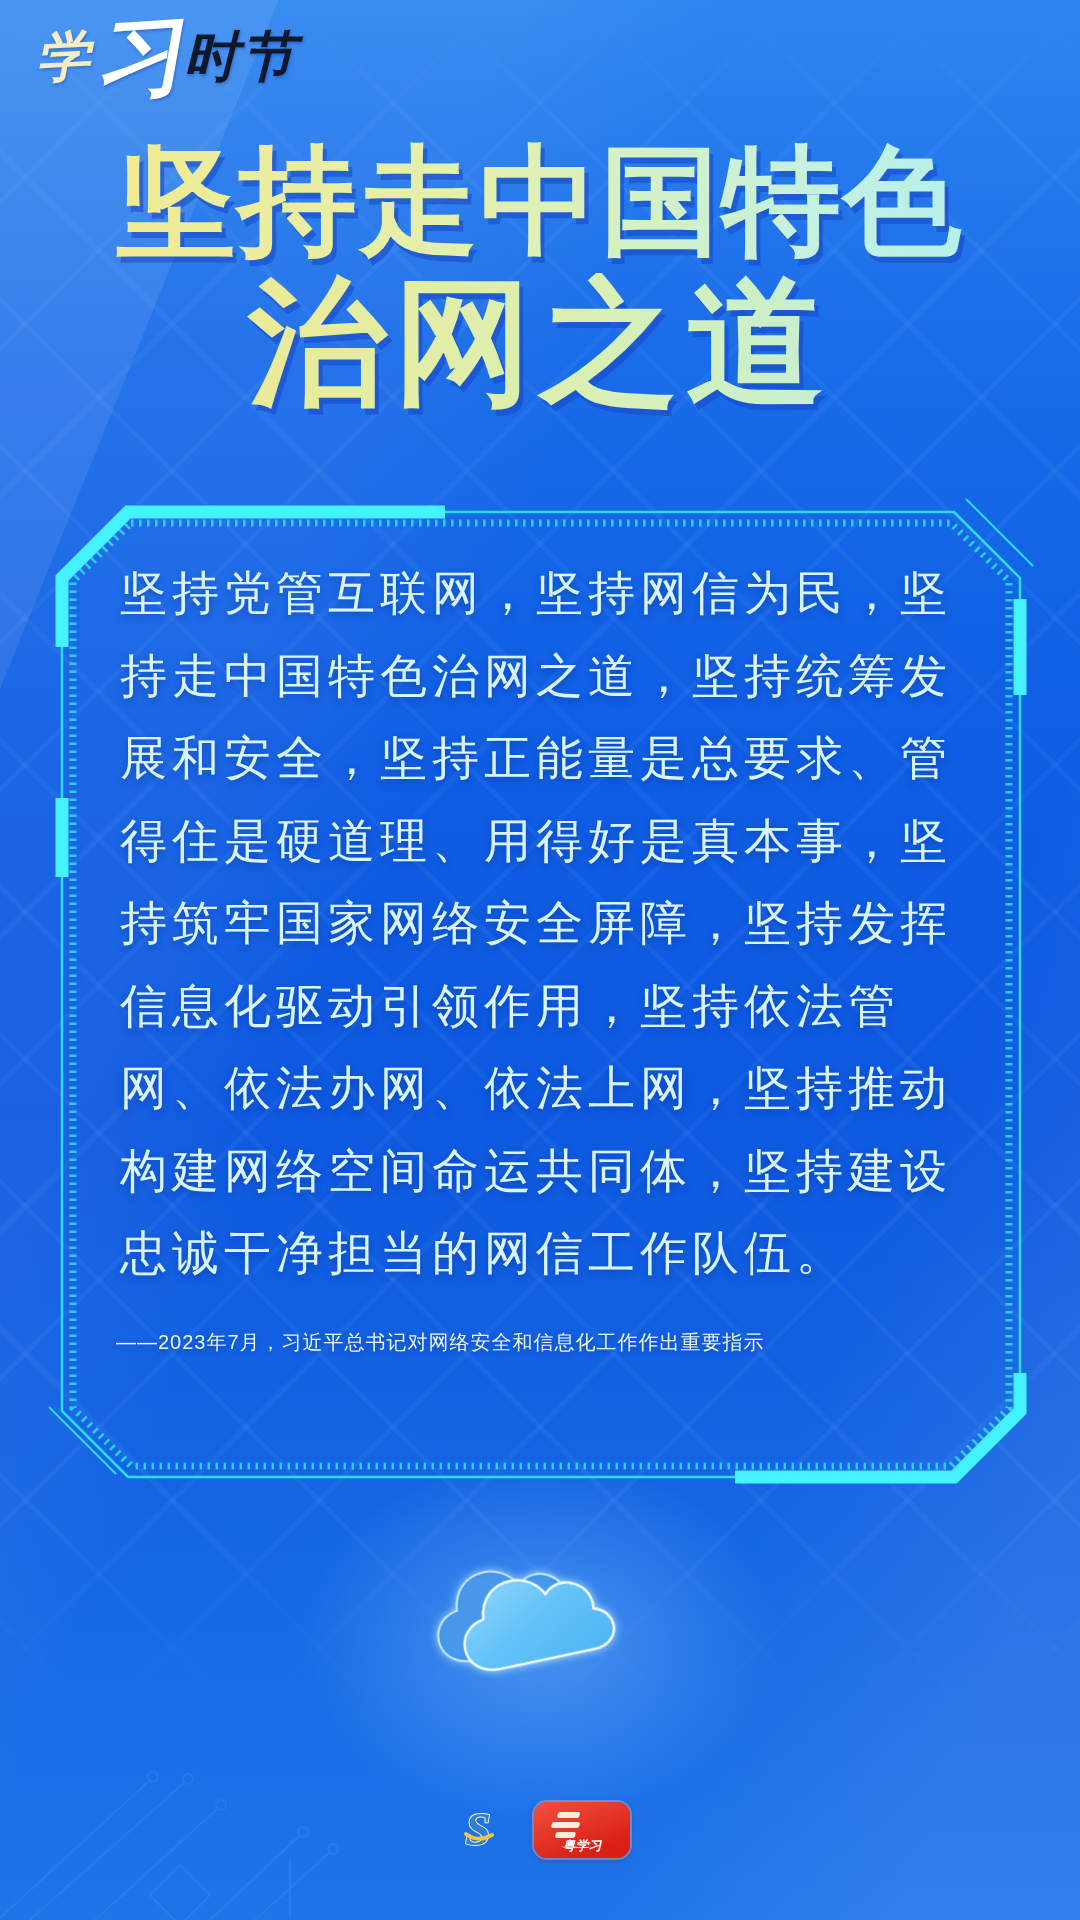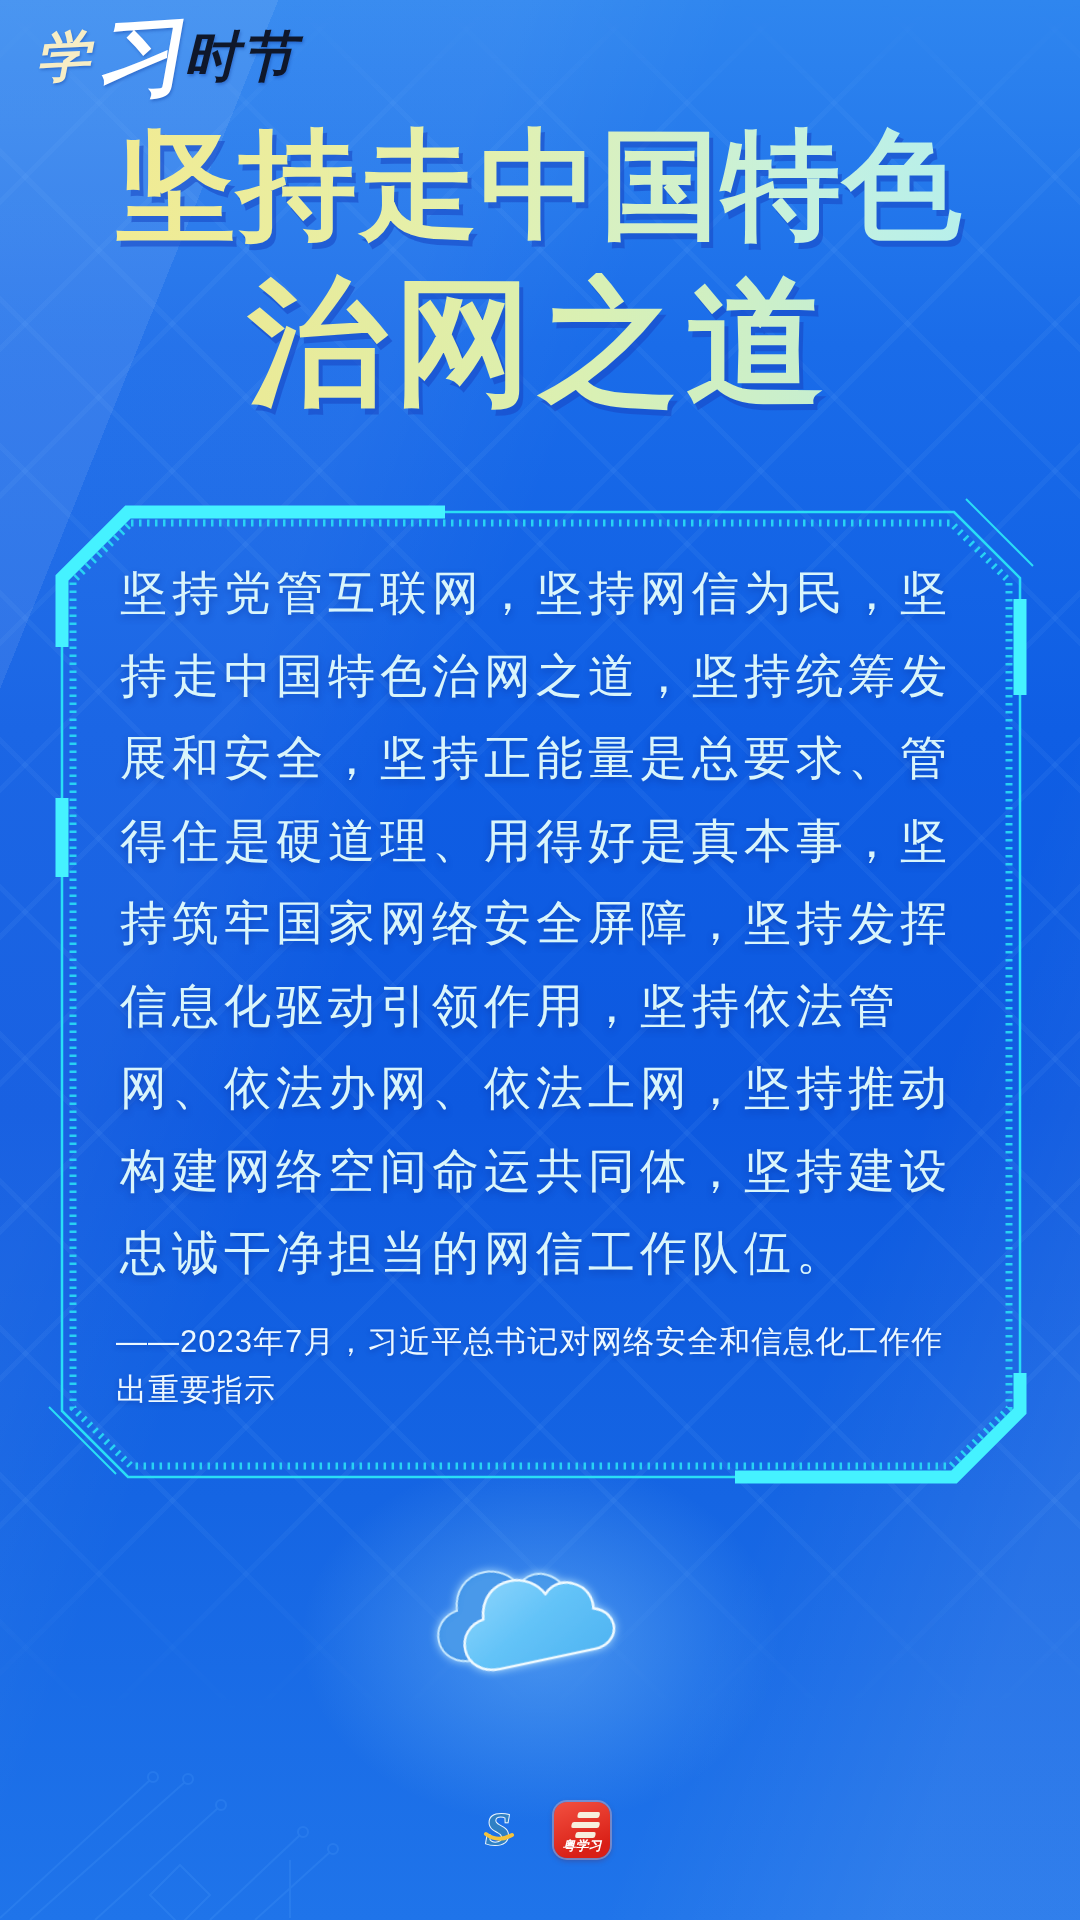--- a/index.html
+++ b/index.html
@@ -34,56 +34,58 @@
   .brand .xue{font-size:54px;color:#f6edc5;transform:rotate(-3deg);}
   .brand .yu{font-size:88px;line-height:.85;color:#ffffff;margin:0 2px 0 4px;transform:rotate(-4deg);}
   .brand .sj{font-size:54px;color:#0f172a;letter-spacing:3px;}
   
   .title{position:absolute;left:0;right:0;top:118px;margin:0;text-align:center;font-weight:700;
          filter:drop-shadow(4px 6px 0 rgba(24,70,195,.55));}
   .title .t1,.title .t2{display:block;background-clip:text;-webkit-background-clip:text;color:transparent;}
   .title .t1{
     font-size:119px;line-height:1.12;letter-spacing:2px;
     background-image:linear-gradient(90deg,#f3ea8e 5%,#e3f0ae 45%,#c5f1df 75%,#aceef4 100%);
+    margin-top:16px;
   }
   .title .t2{
-    font-size:138px;line-height:1.0;letter-spacing:8px;margin-top:22px;
+    font-size:138px;line-height:1.0;letter-spacing:8px;margin-top:6px;
     background-image:linear-gradient(90deg,#f2e88b 10%,#d9f0b4 55%,#b2edf0 100%);
   }
   
   .quote-box{position:absolute;left:0;top:0;width:1080px;height:1920px;pointer-events:none;padding-left:12px;}
   .frame{position:absolute;left:45px;top:495px;}
   .quote-text{
     position:absolute;left:120px;top:552px;width:852px;
     font-size:47px;line-height:82.5px;letter-spacing:5px;font-weight:500;
     color:#d9f5fb;white-space:pre-line;
     text-shadow:0 3px 7px rgba(0,32,130,.38);
   }
   .attribution{
     position:absolute;left:116px;top:1318px;width:856px;
-    font-size:31px;line-height:48px;color:#ecf8ff;letter-spacing:1px;
+    font-size:20px;line-height:48px;color:#ecf8ff;letter-spacing:1px;
     text-shadow:0 2px 5px rgba(0,32,130,.35);
   }
   
   .cloud{position:absolute;left:428px;top:1532px;}
   
   .footer{position:absolute;left:0;right:0;top:1802px;display:flex;justify-content:center;align-items:center;gap:28px;}
   .southcn{display:flex;align-items:center;gap:8px;}
   .southcn-text{text-align:center;}
   .outline-red{
     color:#e43224;font-weight:700;
     text-shadow:-2px 0 0 #fff,2px 0 0 #fff,0 -2px 0 #fff,0 2px 0 #fff,
                 -2px -2px 0 #fff,2px 2px 0 #fff,-2px 2px 0 #fff,2px -2px 0 #fff;
   }
   .southcn .cn{font-size:41px;letter-spacing:4px;font-style:italic;}
   .southcn .en{font-size:17px;letter-spacing:1px;margin-top:2px;font-style:italic;}
   .yuexuexi{
     position:relative;width:56px;height:56px;border-radius:13px;
     background:linear-gradient(160deg,#f25040 0%,#d91f16 80%);
     box-shadow:0 0 0 2px rgba(255,210,200,.35), 0 2px 6px rgba(120,0,0,.35);
+    padding-left:40px;
   }
   .yx-label{
     position:absolute;left:0;right:0;bottom:3px;text-align:center;
     font-size:13px;font-weight:700;font-style:italic;color:#fff;letter-spacing:0;
   }
   
   .circuit{position:absolute;left:0;top:1740px;opacity:.5;}
 </style>
 </head>
 <body>

